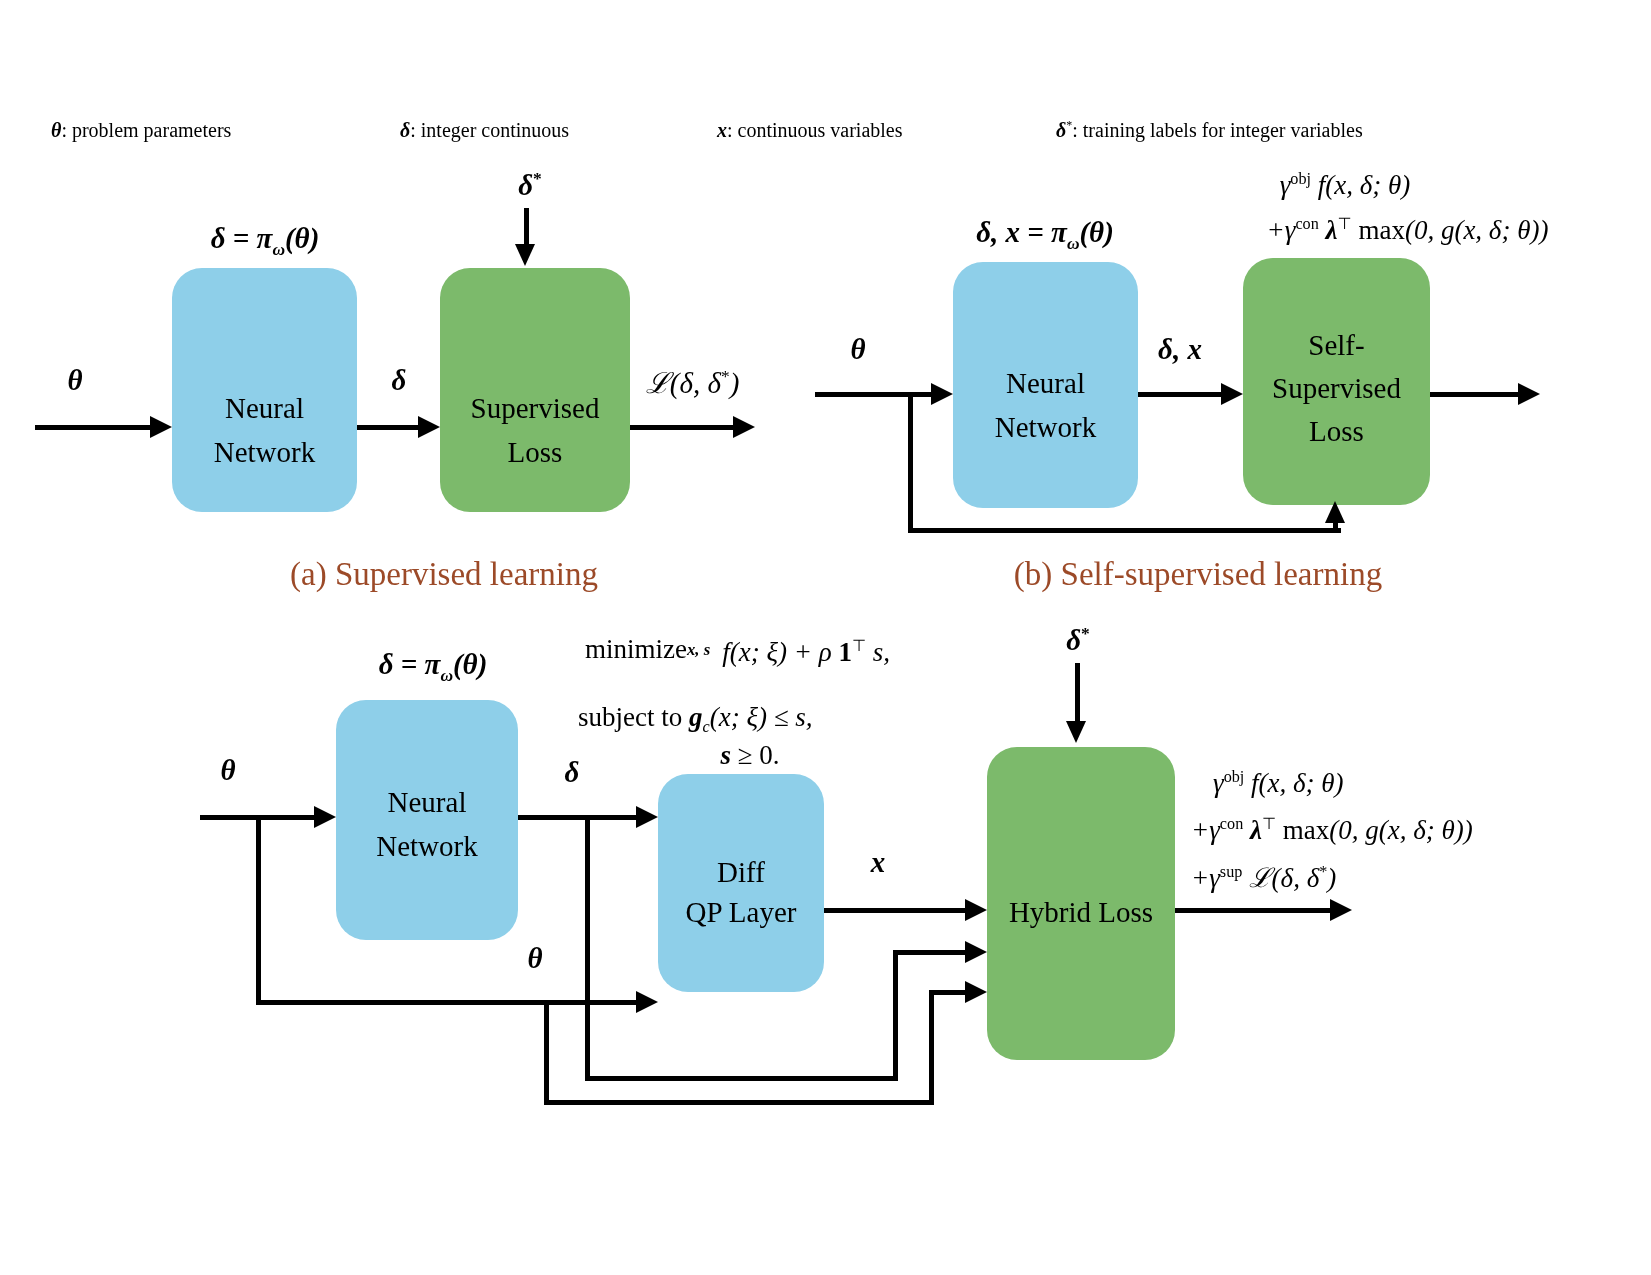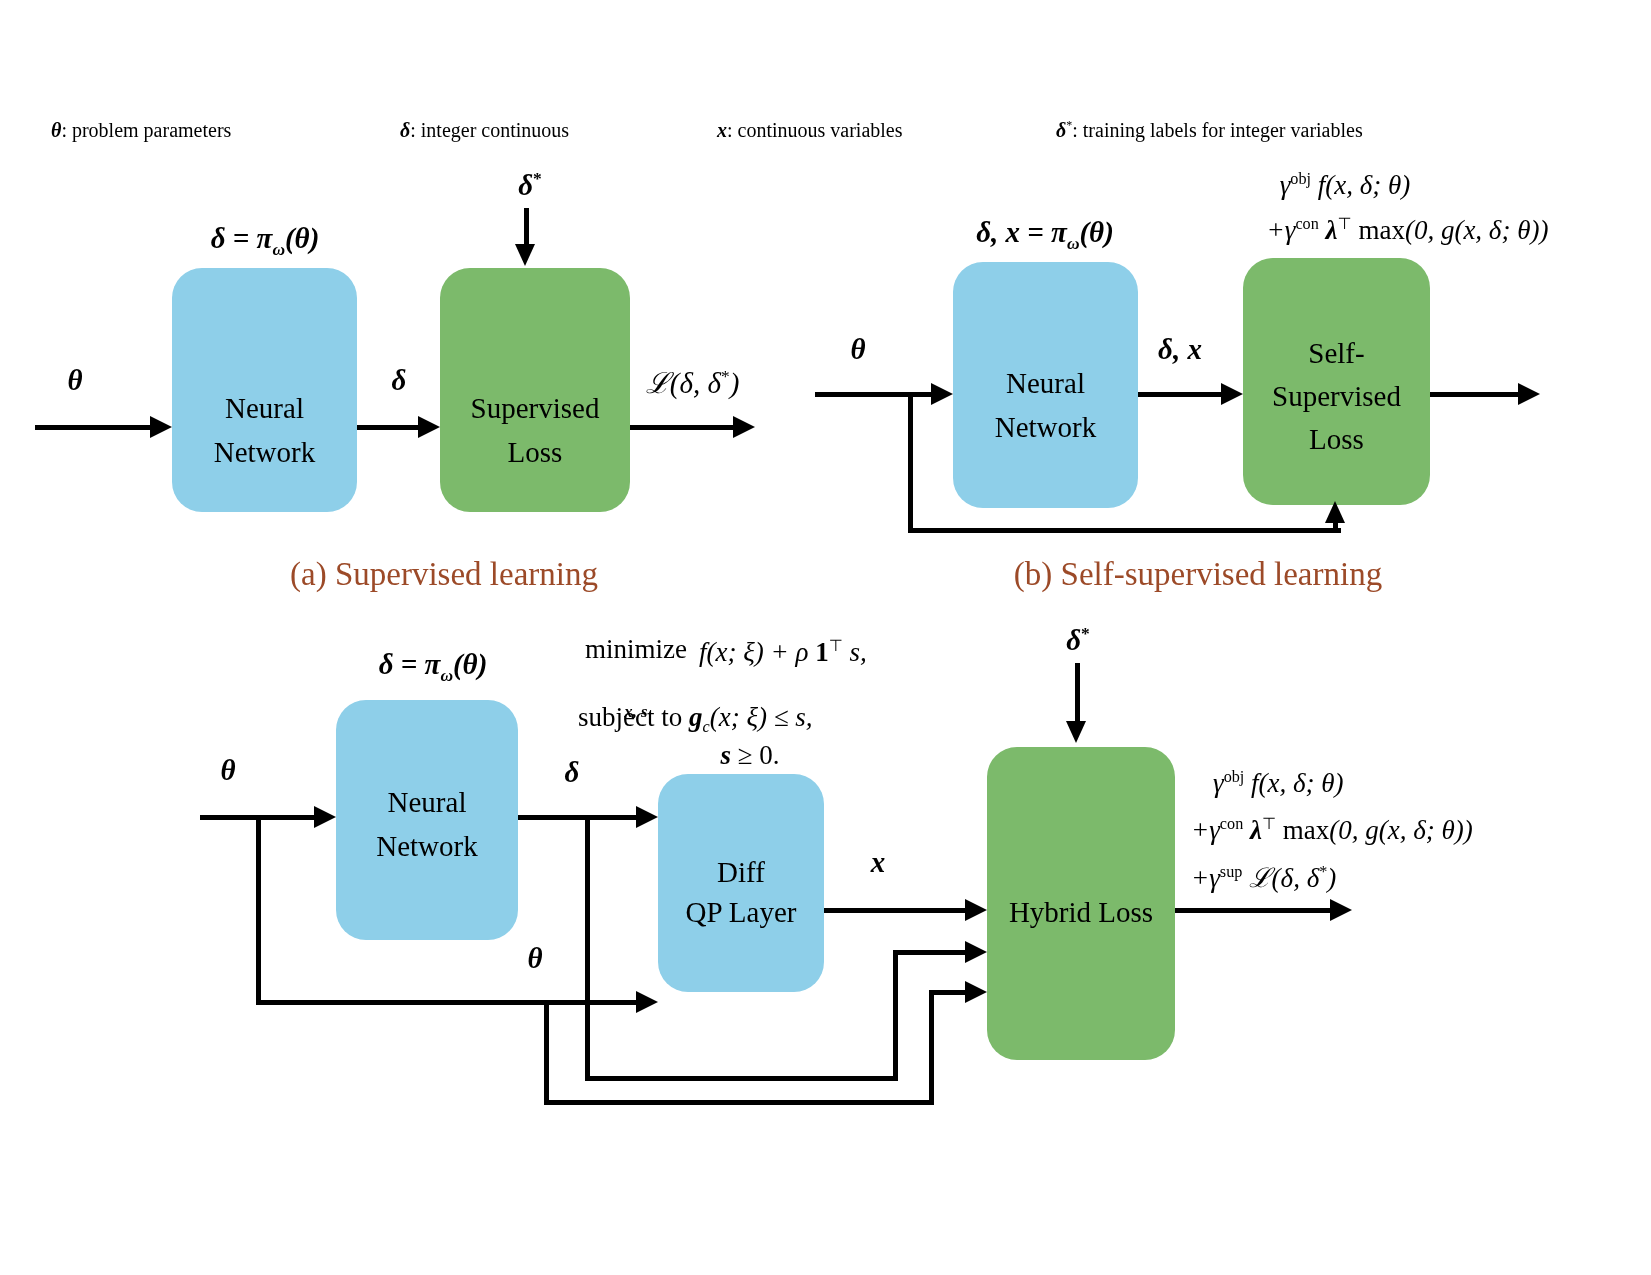--- a/index.html
+++ b/index.html
@@ -18,21 +18,21 @@
   .bi{font-style:italic;font-weight:bold;}
   .rm{font-style:normal;font-weight:normal;}
   .sym{font-size:30px;}
   .legend{position:absolute;top:118px;font-size:20px;white-space:nowrap;}
   .eq{position:absolute;font-size:27px;font-style:italic;white-space:nowrap;}
   .eqlabel{position:absolute;font-size:29px;font-weight:bold;font-style:italic;white-space:nowrap;}
   .caption{position:absolute;font-size:33px;color:#9c4a28;white-space:nowrap;}
   sup.s{font-size:60%;font-style:normal;vertical-align:super;}
   sub.s{font-size:60%;vertical-align:sub;font-style:italic;}
   .b1{font-weight:bold;font-style:normal;}
-  .minstack{display:inline-flex;flex-direction:column;align-items:center;font-style:normal;line-height:1.0;margin-right:12px;vertical-align:top;gap:39px;}
+  .minstack{display:inline-flex;flex-direction:row;align-items:center;font-style:normal;line-height:1.0;margin-right:12px;vertical-align:top;}
   .minstack .msub{font-size:62%;font-style:italic;font-weight:bold;margin-top:2px;}
 </style>
 </head>
 <body>
 
 <div id="canvas">
 
   <div class="legend" style="left:51px;"><span class="bi">θ</span><sup class="s"></sup><span>: problem parameters</span></div>
   <div class="legend" style="left:400px;"><span class="bi">δ</span><sup class="s"></sup><span>: integer continuous</span></div>
   <div class="legend" style="left:717px;"><span class="bi">x</span><sup class="s"></sup><span>: continuous variables</span></div>
@@ -75,21 +75,21 @@
   <div class="eq ctr" style="left:1225px;top:170px;width:240px;"><span>γ</span><sup class="s">obj</sup><span> f(x, δ; θ)</span></div>
   <div class="eq ctr" style="left:1215px;top:214px;width:385px;"><span>+γ</span><sup class="s">con</sup><span class="bi"> λ</span><sup class="s">⊤</sup><span class="rm"> max</span><span>(0, g(x, δ; θ))</span></div>
 
   <div class="box blue" style="left:953px;top:262px;width:185px;height:246px;"></div>
   <div class="boxtext" style="left:953px;top:361px;width:185px;">
       <div>Neural</div>
       <div>Network</div>
     </div>
 
   <div class="box green" style="left:1243px;top:258px;width:187px;height:247px;"></div>
-  <div class="boxtext" style="left:1243px;top:332px;width:187px;line-height:43px;">
+  <div class="boxtext" style="left:1243px;top:324px;width:187px;line-height:43px;">
       <div>Self-</div>
       <div>Supervised</div>
       <div>Loss</div>
     </div>
 
   <div class="hline" style="left:815px;top:392px;width:116px;"></div>
   <div class="ar" style="left:931px;top:383px;"></div>
   <div class="eqlabel ctr sym" style="left:823px;top:333px;width:70px;">θ</div>
 
   <div class="vline" style="left:908px;top:392px;height:141px;"></div>

